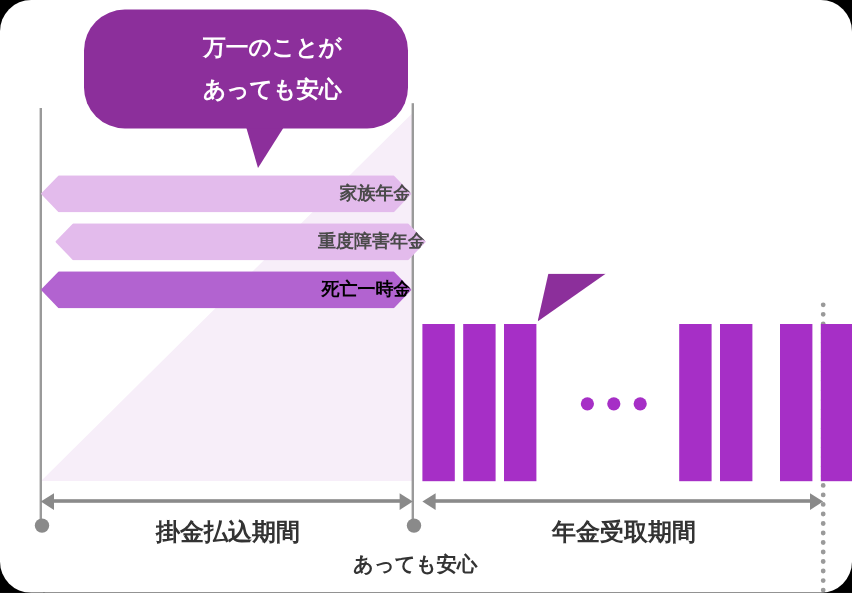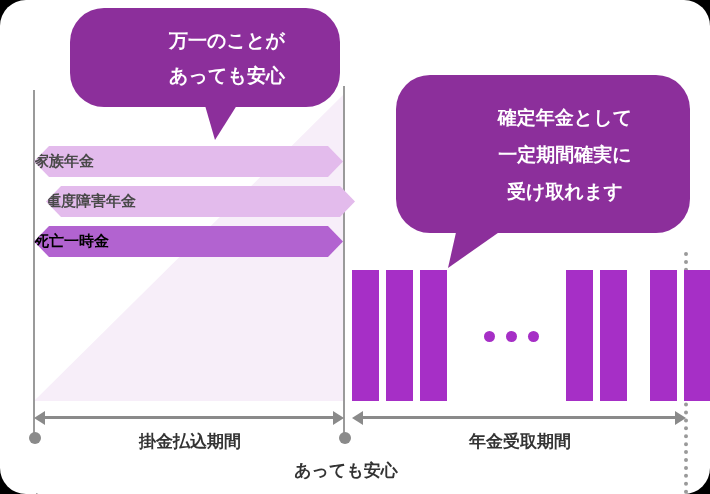--- a/index.html
+++ b/index.html
@@ -22,21 +22,21 @@
   }
   
   .vline { position: absolute; width: 2px; background: #9a9a9a; }
   .vline-left { left: 33px; top: 90px; height: 345px; }
   .vline-mid  { left: 343px; top: 86px; height: 349px; }
   
   .band {
     position: absolute;
     left: 34px; width: 309px; height: 31px;
     clip-path: polygon(15px 0, calc(100% - 15px) 0, 100% 50%, calc(100% - 15px) 100%, 15px 100%, 0 50%);
-    display: flex; align-items: center; justify-content: flex-start;
+    display: flex; align-items: center; justify-content: flex-end;
     font-size: 15px; font-weight: bold;
   }
   .band.light { background: #e3bbec; color: #4a4a4a; }
   .band.dark  { background: #b263d0; color: #000000; }
   .band1 { top: 146px; } .band2 { top: 186px; margin-left: 12px; } .band3 { top: 226px; }
   
   .callout {
     position: absolute;
     background: #8c2f9b;
     border-radius: 34px;
@@ -60,21 +60,21 @@
   .axis-left-line  { left: 44px;  width: 290px; }
   .axis-right-line { left: 362px; width: 314px; }
   .ah { position: absolute; top: 411px; width: 0; height: 0; border-top: 7px solid transparent; border-bottom: 7px solid transparent; }
   .ah-left  { border-right: 11px solid #8a8a8a; }
   .ah-right { border-left: 11px solid #8a8a8a; }
   .ah1 { left: 34px; }  .ah2 { left: 333px; }
   .ah3 { left: 352px; } .ah4 { left: 675px; }
   
   .axis-label {
     position: absolute; top: 430px; width: 200px;
-    text-align: center; font-size: 17px; font-weight: bold; color: #333;
+    text-align: center; font-size: 20px; font-weight: bold; color: #333;
   }
   .axis-label-left { left: 90px; } .axis-label-right { left: 420px; }
   
   .marker { position: absolute; top: 432px; width: 12px; height: 12px; border-radius: 50%; background: #8a8a8a; }
   .marker-start { left: 29px; } .marker-end { left: 339px; }
   .point-label { position: absolute; top: 459px; font-size: 17px; font-weight: bold; color: #333; }
   .point-label-start { left: 14px; margin-top: 32px; }
   .point-label-end { left: 278px; width: 136px; text-align: center; }
 </style>
 </head>
@@ -96,25 +96,20 @@
     <span>死亡一時金</span>
   </div>
 
   <div class="tail tail-left"></div>
   <div class="callout callout-left">
     <div>万一のことが</div>
     <div>あっても安心</div>
   </div>
 
   <div class="tail tail-right"></div>
-  <div class="callout callout-right">
-    <div>確定年金として</div>
-    <div>一定期間確実に</div>
-    <div>受け取れます</div>
-  </div>
 
   <div class="dotted-vline"></div>
 
   <div class="bar" style="left:352px"></div>
   <div class="bar" style="left:386px"></div>
   <div class="bar" style="left:420px"></div>
   <div class="edot" style="left:484px"></div>
   <div class="edot" style="left:506px"></div>
   <div class="edot" style="left:528px"></div>
   <div class="bar" style="left:566px"></div>

